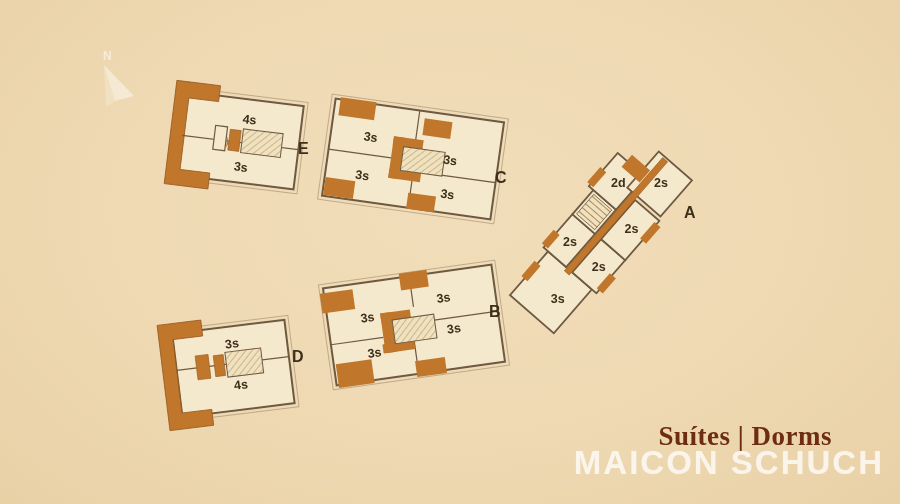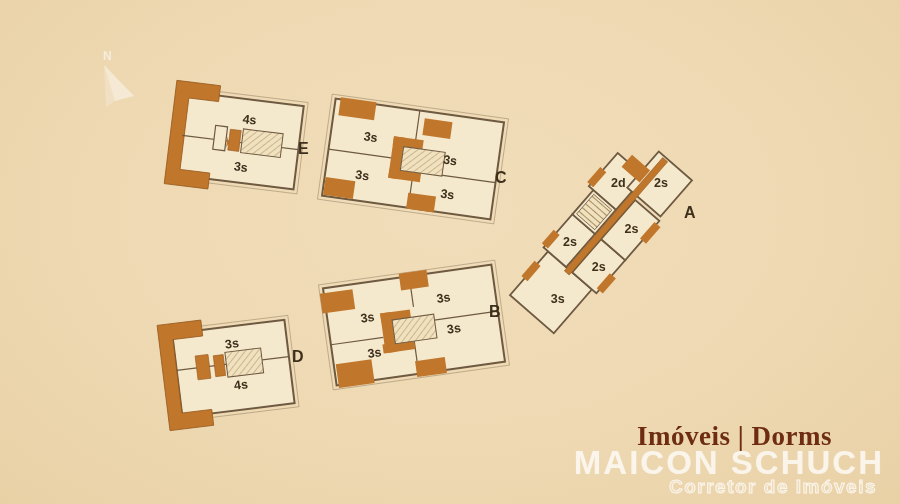--- a/index.html
+++ b/index.html
@@ -153,17 +153,16 @@
       <rect x="-21" y="-8" width="42" height="24" fill="url(#hatch)" stroke="var(--wall)" stroke-width="1"></rect>
       <text class="unit-label" x="-45" y="-14" dy="0.35em" text-anchor="middle">3s</text>
       <text class="unit-label" x="33" y="-23" dy="0.35em" text-anchor="middle">3s</text>
       <text class="unit-label" x="-43" y="22" dy="0.35em" text-anchor="middle">3s</text>
       <text class="unit-label" x="39" y="9" dy="0.35em" text-anchor="middle">3s</text>
     </g>
     <text class="bldg-letter" x="489" y="317">B</text>
   </svg>
 
   
-  <div class="legend-title">Imóveis | Dorms</div>
+  <div class="legend-title">Suítes | Dorms</div>
   <div class="brand-name">MAICON SCHUCH</div>
-  <div class="brand-subtitle">Corretor de Imóveis</div>
 
 </div>
 
 </body></html>

